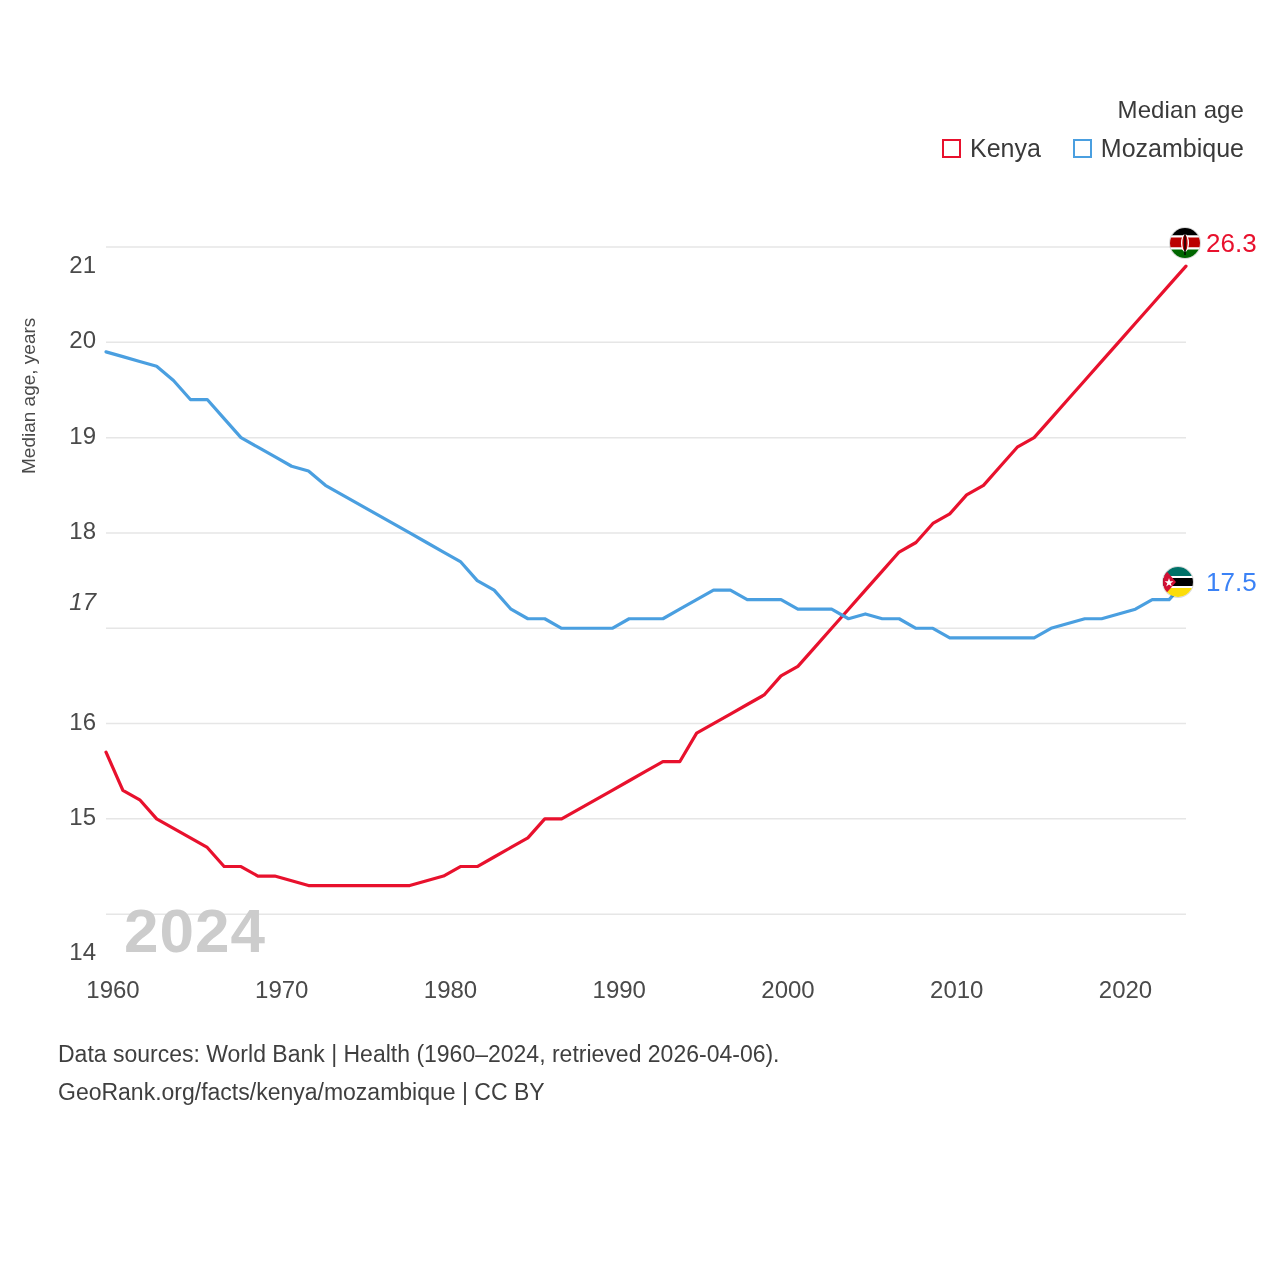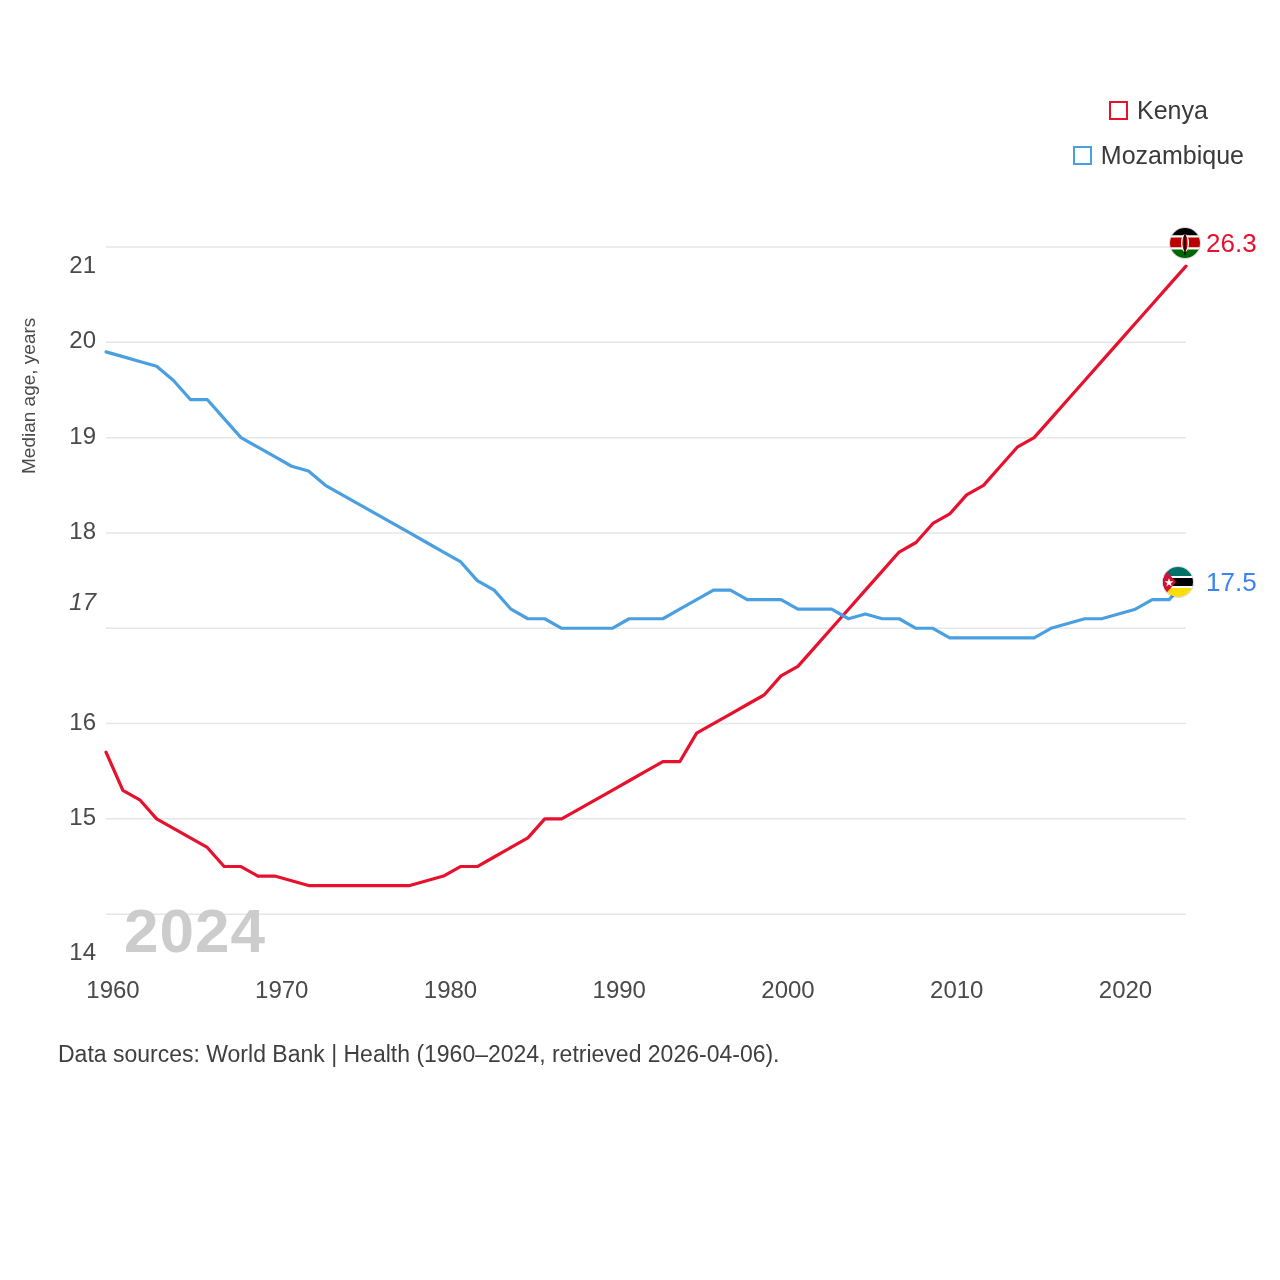--- a/index.html
+++ b/index.html
@@ -29,24 +29,24 @@
     text-align: right;
   }
   .legend-title {
     font-size: 24px;
     color: #3a3a3a;
     margin-bottom: 10px;
     letter-spacing: .1px;
   }
   .legend-items {
     display: flex;
-    flex-direction: column;
+    flex-direction: row;
     justify-content: flex-end;
     align-items: center;
-    gap: 16px;
+    gap: 32px;
     margin-left: 27px;
   }
   .legend-item {
     display: flex;
     align-items: center;
     gap: 9px;
   }
   .legend-swatch {
     width: 19px;
     height: 19px;
@@ -156,20 +156,21 @@
     margin-left: 20px;
   }
   .footer div { white-space: nowrap; }
 </style>
 </head>
 <body>
 
 <div id="chart-root">
 
   <div class="legend">
+    <div class="legend-title">Median age</div>
     <div class="legend-items">
       <div class="legend-item">
         <span class="legend-swatch" style="border-color:#e8112d"></span>
         <span class="legend-label">Kenya</span>
       </div>
       <div class="legend-item">
         <span class="legend-swatch" style="border-color:#4a9fe0"></span>
         <span class="legend-label">Mozambique</span>
       </div>
     </div>
@@ -238,15 +239,16 @@
         <polygon points="0,0 13,15 0,30" fill="#d21034"></polygon>
         <polygon points="6,11 7.1,14.2 10.4,14.2 7.7,16.2 8.8,19.4 6,17.4 3.2,19.4 4.3,16.2 1.6,14.2 4.9,14.2" fill="#ffffff"></polygon>
       </svg>
     </div>
     <div class="end-label mozambique">17.5</div>
 
   </div>
 
   <div class="footer">
     <div>Data sources: World Bank | Health (1960–2024, retrieved 2026-04-06).</div>
+    <div>GeoRank.org/facts/kenya/mozambique | CC BY</div>
   </div>
 
 </div>
 
 </body></html>

